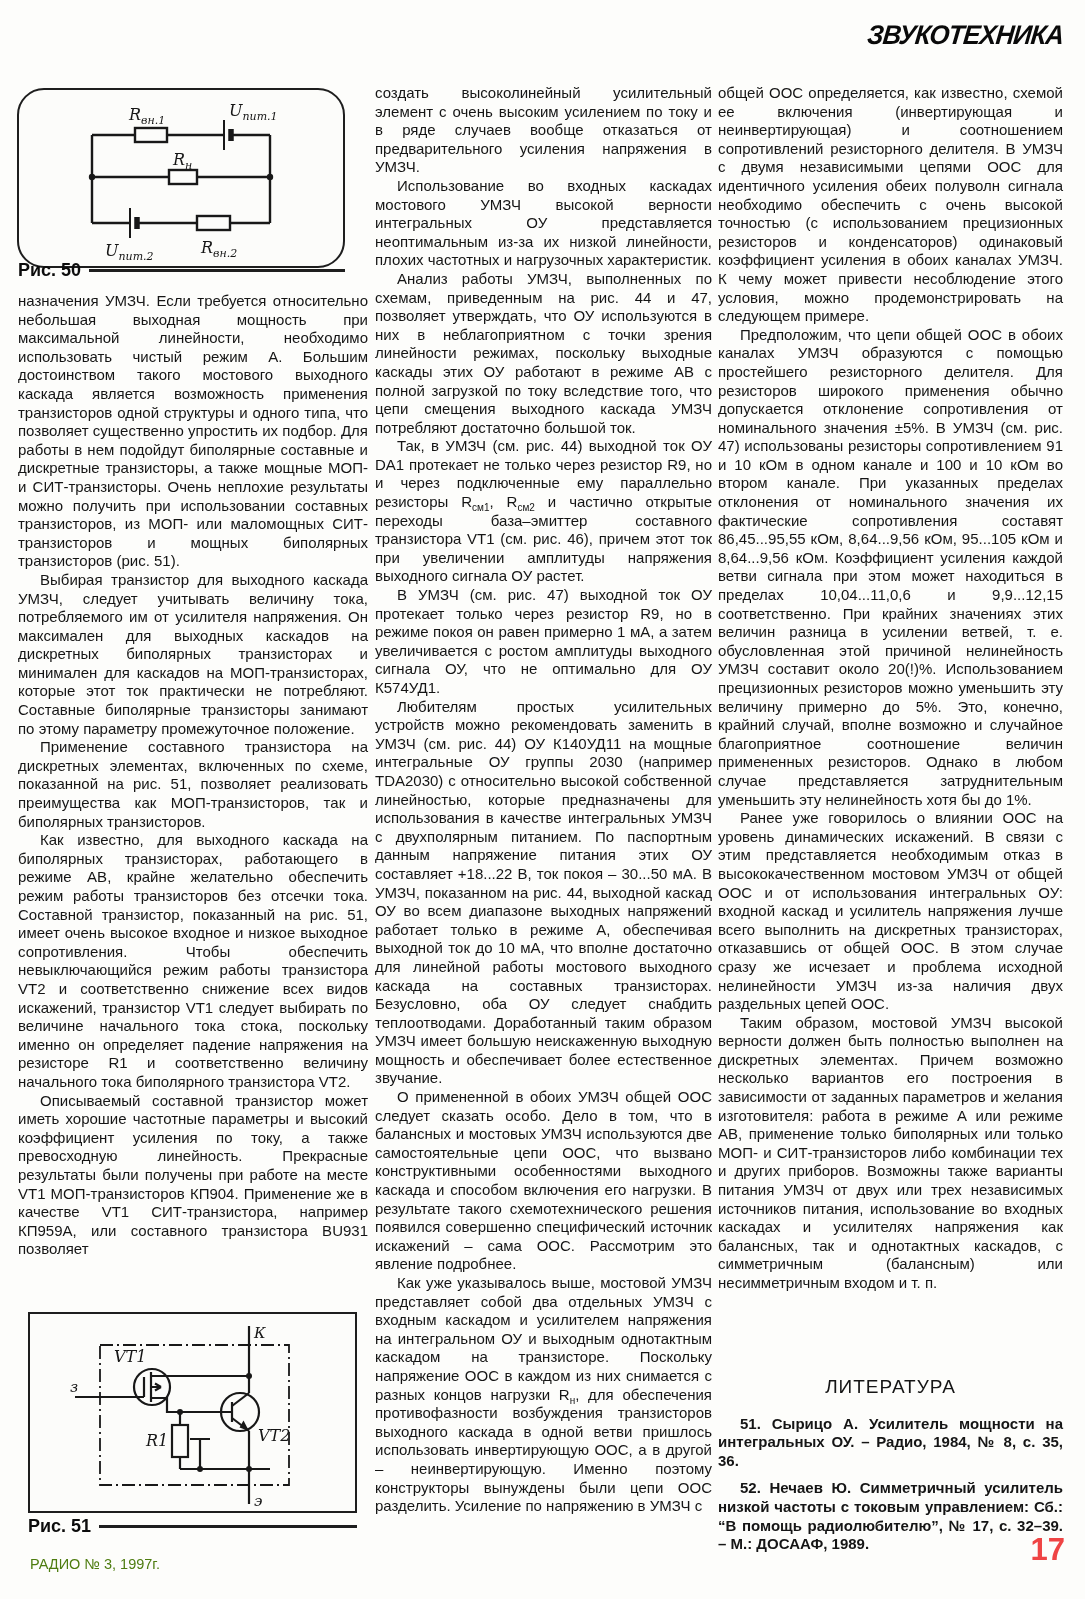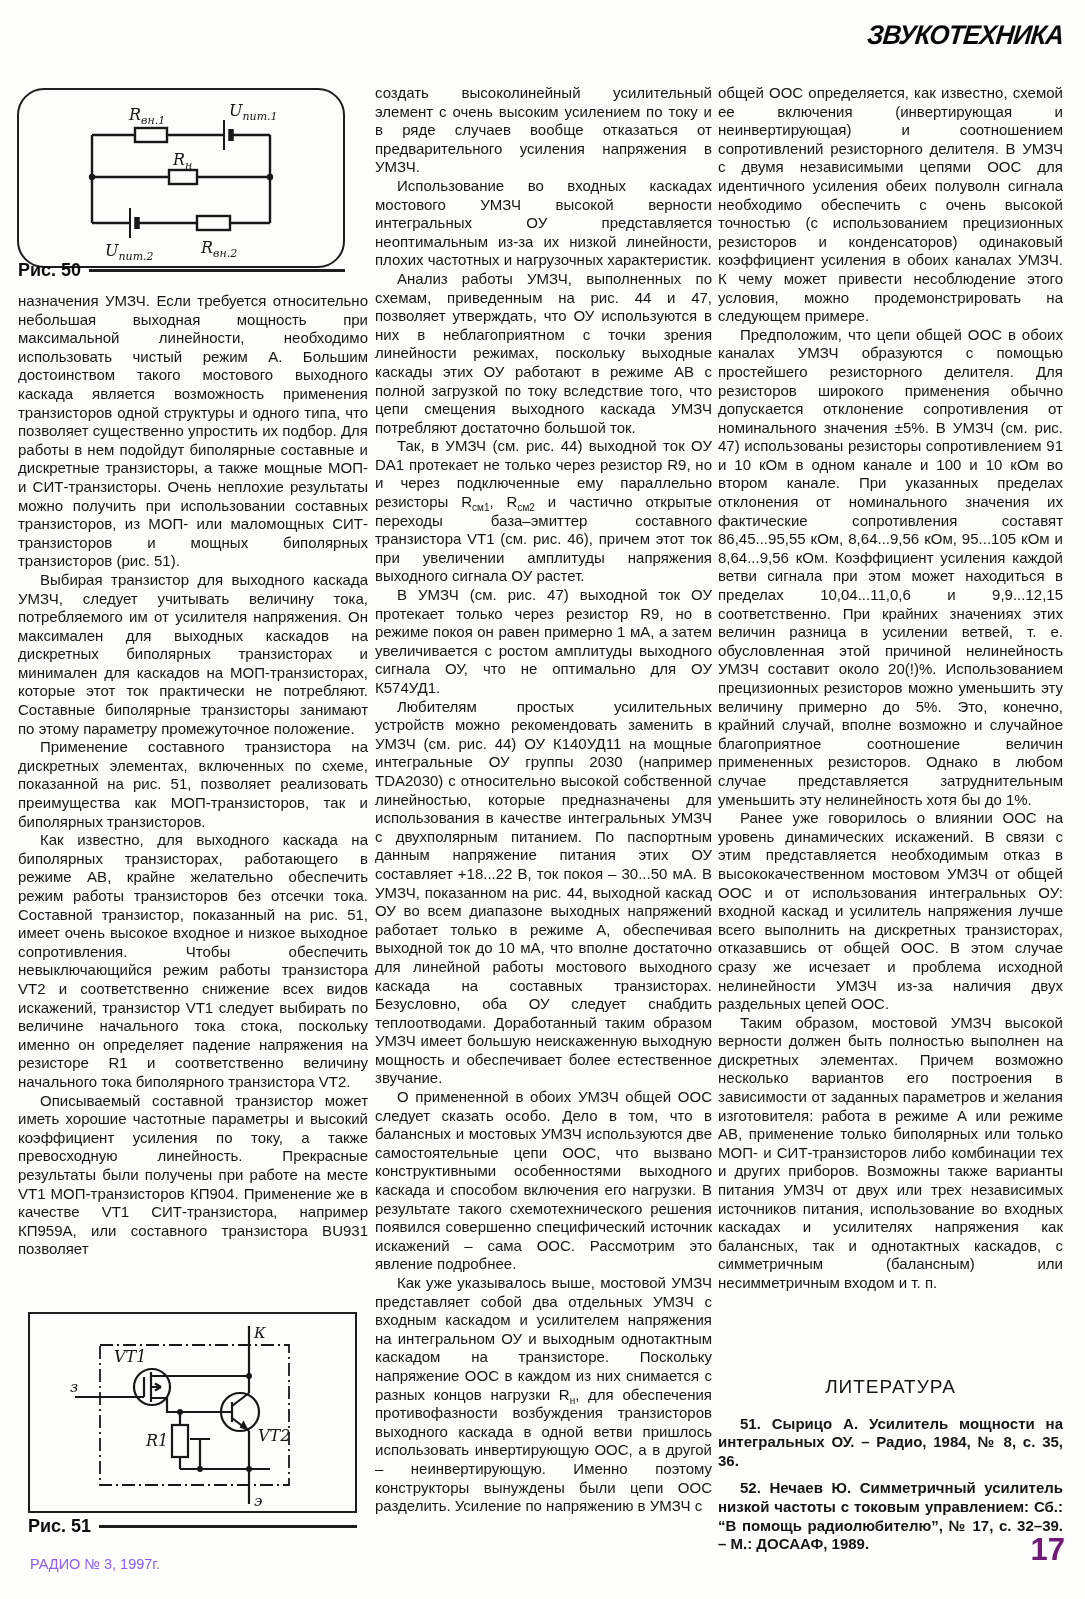--- a/index.html
+++ b/index.html
@@ -12,22 +12,22 @@
   .col p{margin:0;text-indent:22px;}
   .col p.cont{text-indent:0;}
   .col sub{font-size:10px;line-height:0;}
   .figbox{position:absolute;border:2.5px solid #1e1e1e;background:#fcfcfa;box-sizing:border-box;}
   .figcap{position:absolute;display:flex;align-items:center;gap:8px;}
   .figcap .capt{font-weight:bold;font-size:18px;white-space:nowrap;color:#0c0c0c;}
   .figcap .rule{height:2.5px;background:#1e1e1e;flex:1;}
   .lit{position:absolute;text-align:justify;font-size:15px;line-height:18.6px;}
   .lit h3{margin:0 0 18px 0;font-size:19px;font-weight:normal;text-align:center;letter-spacing:1px;}
   .lit p{margin:0 0 9px 0;text-indent:22px;font-weight:bold;}
-  .foot-left{position:absolute;left:30px;top:1556px;font-size:14.5px;color:#8b5cf6;}
-  .page-num{position:absolute;right:20px;top:1532px;font-size:31px;font-weight:bold;color:#701a75;}
+  .foot-left{position:absolute;left:30px;top:1556px;font-size:14.5px;color:#4d7c0f;}
+  .page-num{position:absolute;right:20px;top:1532px;font-size:31px;font-weight:bold;color:#ef4444;}
   svg .lbl{font-family:"DejaVu Serif",serif;font-style:italic;font-size:16px;fill:#161616;}
   svg .sub{font-size:11px;}
   svg .term{font-family:"DejaVu Serif",serif;font-style:italic;font-size:15px;fill:#161616;}
 </style>
 </head>
 <body>
 
 <div class="page">
 
   <div class="masthead">ЗВУКОТЕХНИКА</div>

